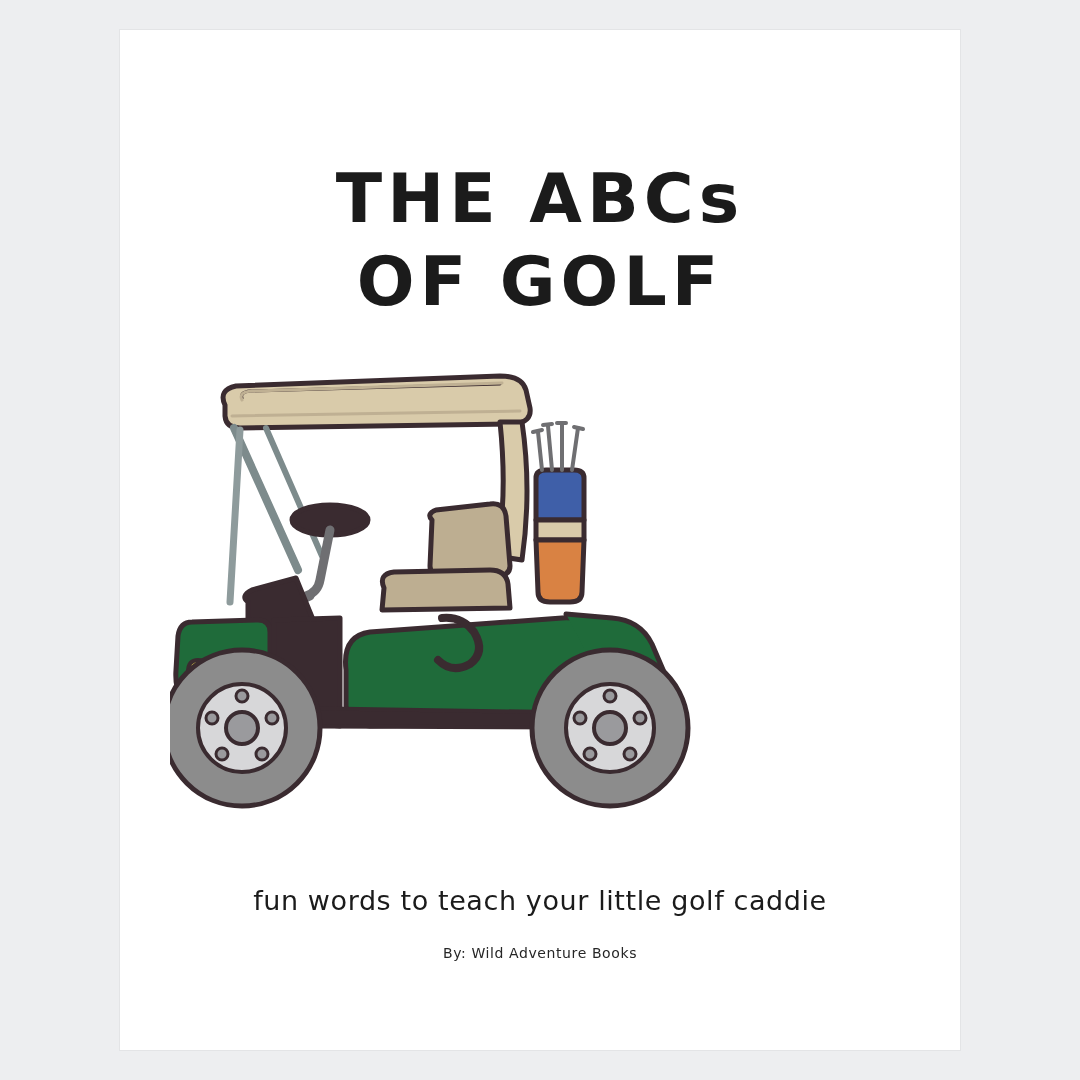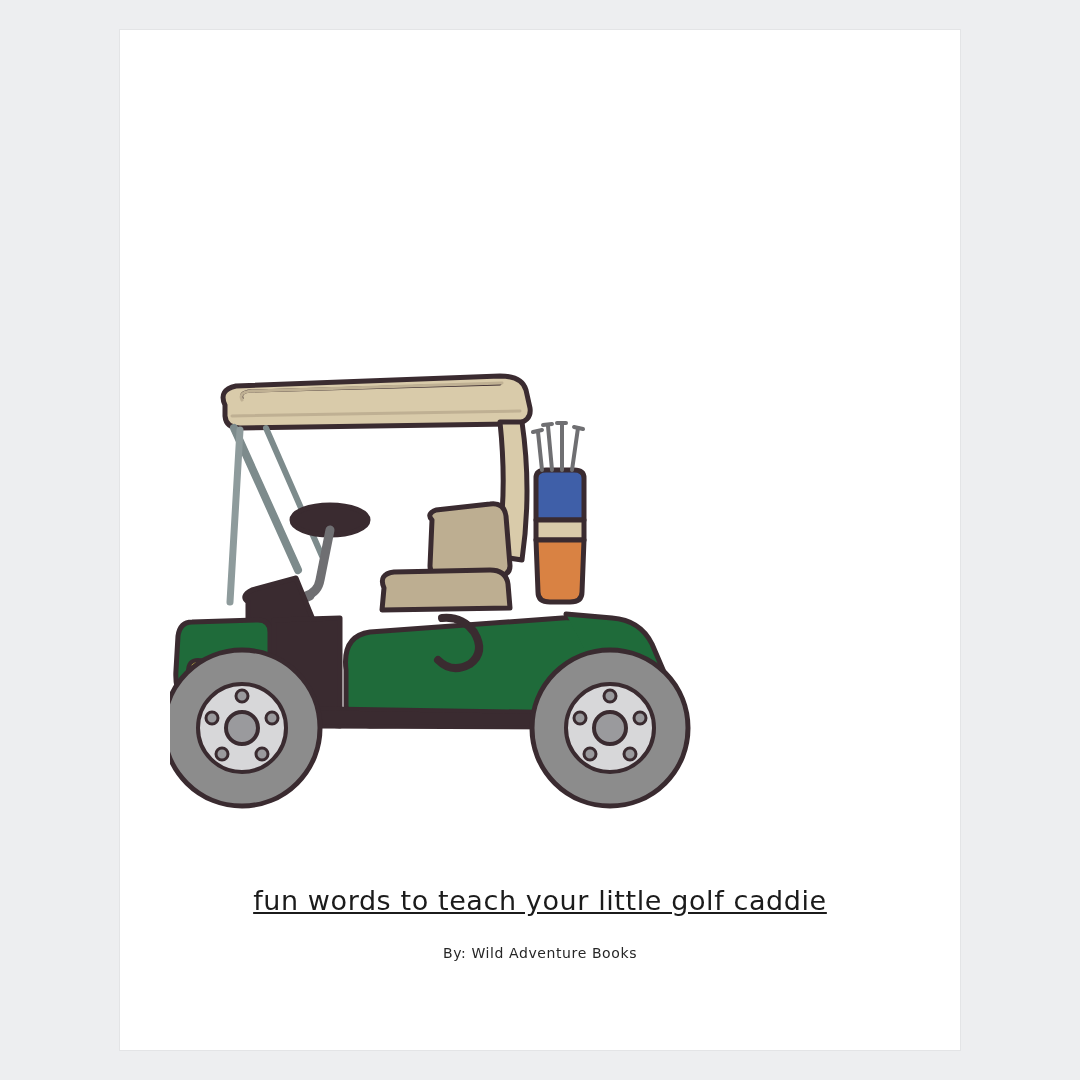--- a/index.html
+++ b/index.html
@@ -59,21 +59,20 @@
   .subtitle {
     position: absolute;
     left: 0;
     top: 855px;
     width: 840px;
     text-align: center;
     font-family: "DejaVu Sans", sans-serif;
     font-size: 27px;
     letter-spacing: 0.6px;
     color: #1b1b1b;
-    text-decoration: underline;
   }
 
   .byline {
     position: absolute;
     left: 0;
     top: 915px;
     width: 840px;
     text-align: center;
     font-family: "DejaVu Sans", sans-serif;
     font-size: 14px;
@@ -81,20 +80,24 @@
     color: #262626;
   }
 </style>
 </head>
 <body>
 
 <div class="page-frame">
 
   <div class="book-cover">
 
+    <div class="title-block">
+      <div class="title-line">THE ABCs</div>
+      <div class="title-line">OF GOLF</div>
+    </div>
 
     <div class="art-area">
       <svg viewBox="0 0 740 470" width="740" height="470" xmlns="http://www.w3.org/2000/svg">
         <g fill="none" stroke="#3a2b30" stroke-width="5" stroke-linejoin="round" stroke-linecap="round">
 
           <g>
             <path d="M55 35 Q48 20 66 16 L330 6 Q352 6 356 20 L360 38 Q362 52 344 54 L70 58 Q56 58 55 46 Z" fill="#d9cbaa"></path>
             <path d="M72 28 Q70 22 80 21 L330 14" stroke-width="3" stroke="#b6a versus"></path>
             <path d="M72 30 Q68 22 82 21 L332 13" fill="none" stroke="#bfb093" stroke-width="3"></path>
             <path d="M62 46 L350 41" fill="none" stroke="#bfb093" stroke-width="3"></path>

